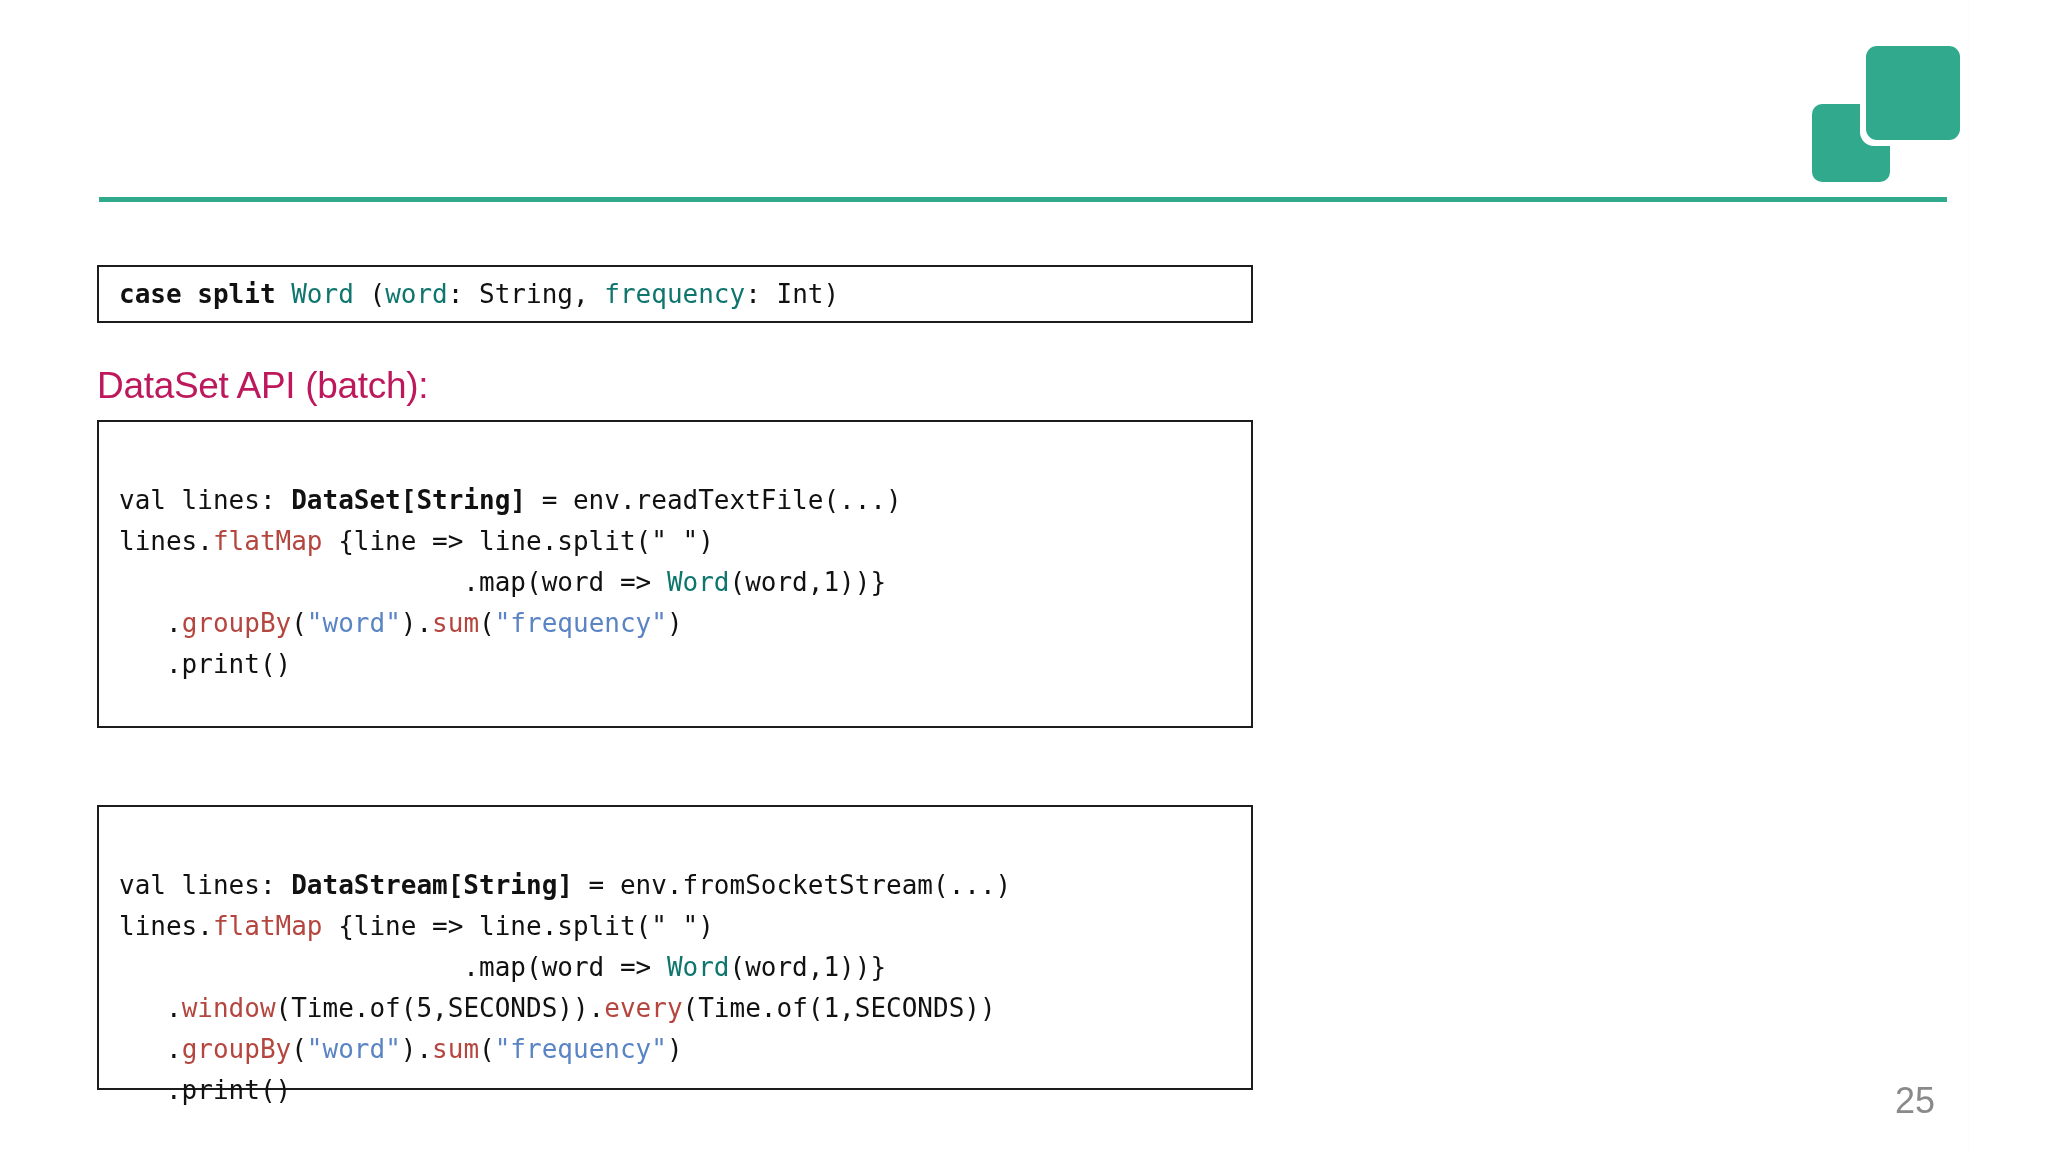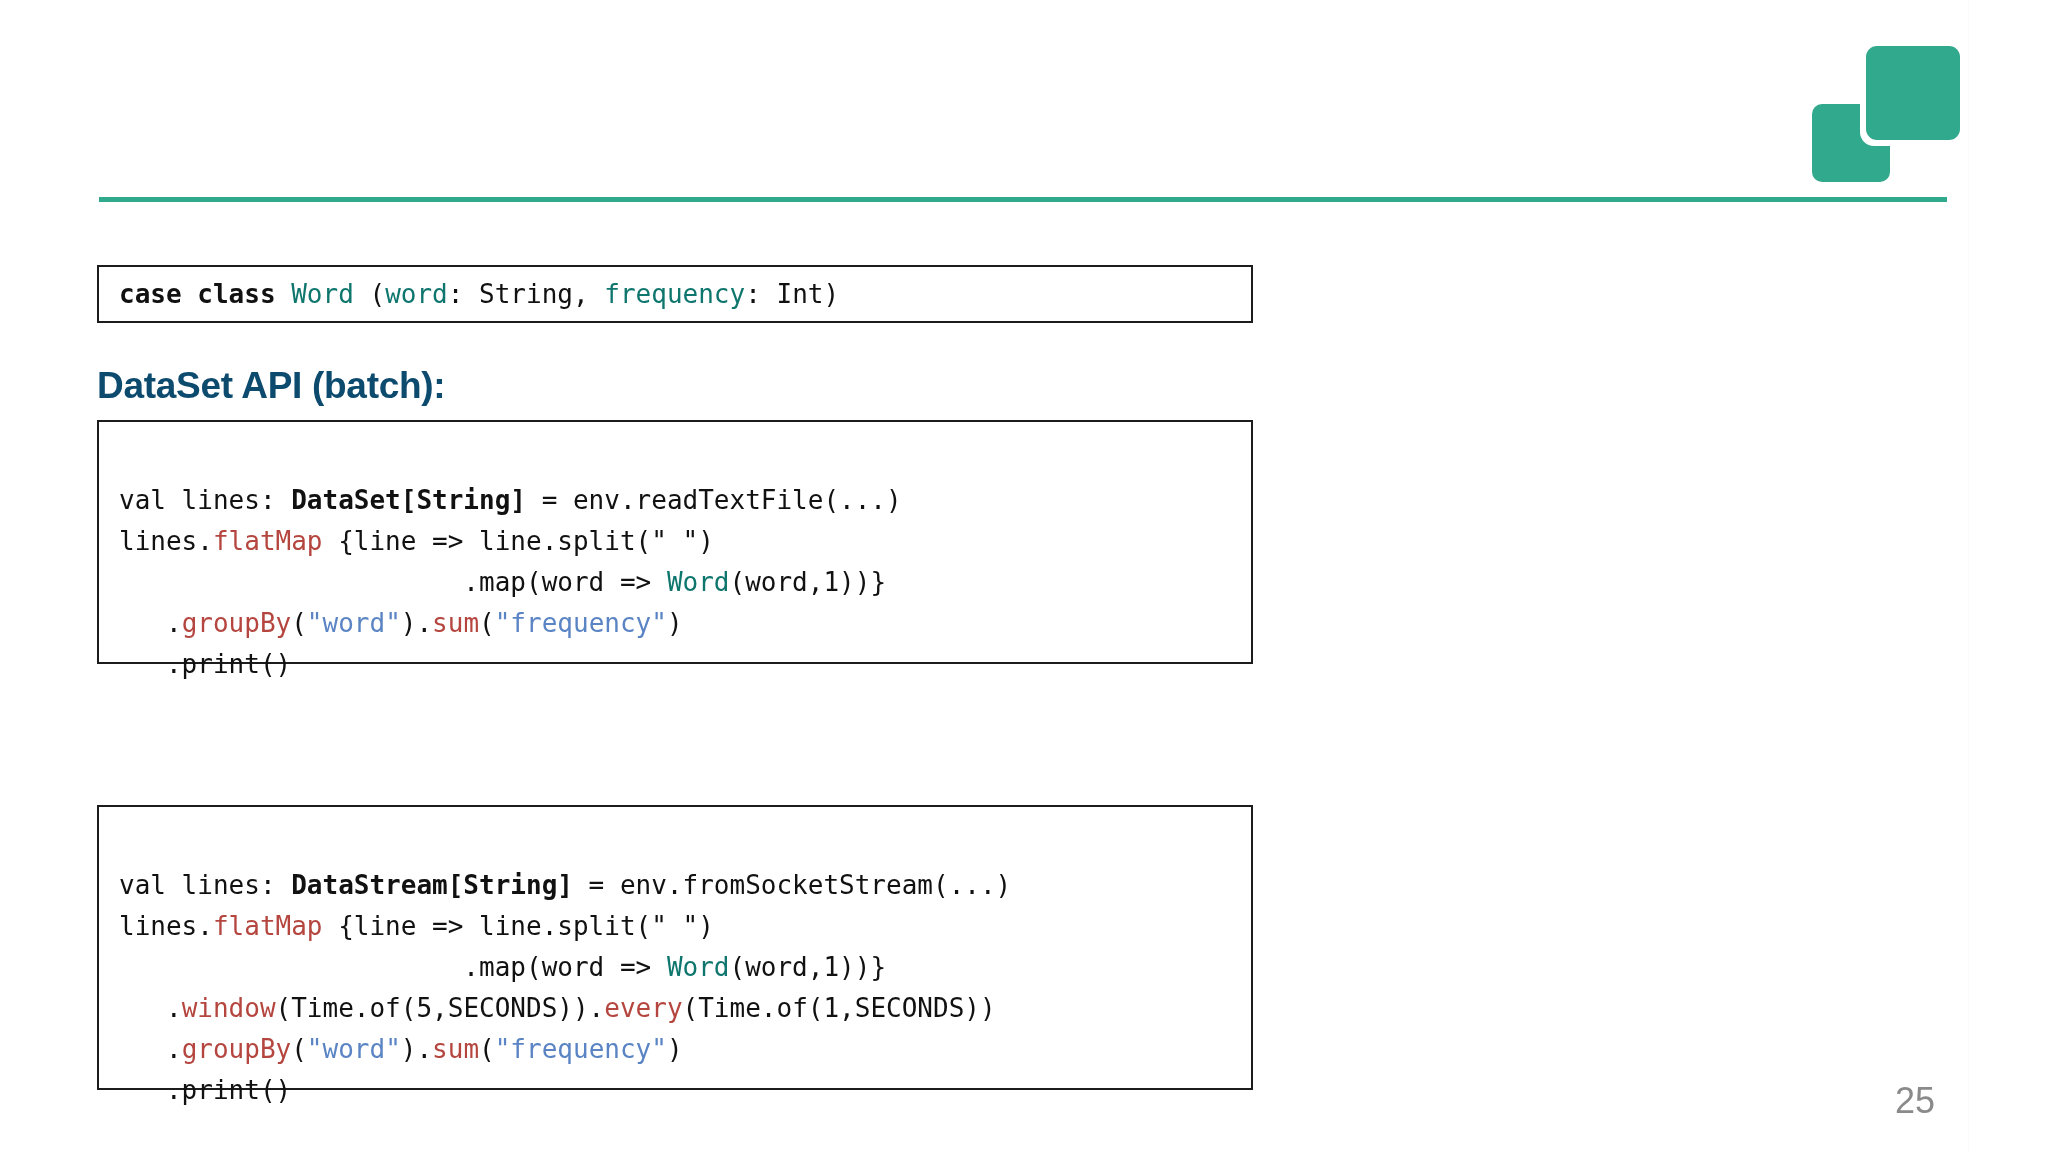--- a/index.html
+++ b/index.html
@@ -82,22 +82,22 @@
     width: 94px;
     height: 94px;
     border-radius: 11px;
     box-shadow: -3px 3px 0 3px #ffffff;
   }
 
   
   .section-label {
     position: absolute;
     font-size: 37px;
-    font-weight: 700;
-    color: #0c4a6e;
+    font-weight: 400;
+    color: #be185d;
     white-space: nowrap;
     font-stretch: condensed;
     letter-spacing: -0.3px;
   }
   #label-dataset  { left: 97px; top: 365px; }
   #label-datastream { left: 97px; top: 718px; }
 
   
   .code-box {
     position: absolute;
@@ -114,21 +114,21 @@
   #codebox-caseclass {
     top: 265px;
     height: 58px;
     padding: 0 0 0 20px;
     display: flex;
     align-items: center;
   }
 
   #codebox-dataset {
     top: 420px;
-    height: 244px;
+    height: 308px;
     padding: 20px 0 0 20px;
   }
 
   #codebox-datastream {
     top: 805px;
     height: 285px;
     padding: 20px 0 0 20px;
   }
 
   .code-line {
@@ -165,21 +165,21 @@
 
 
   <div class="title-rule"></div>
 
   <div class="logo">
     <div class="sq sq-back"></div>
     <div class="sq sq-front"></div>
   </div>
 
   <div class="code-box" id="codebox-caseclass">
-    <div class="code-tokens"><div class="code-line"><span class="tok-kw">case class </span><span class="tok-ident">Word</span><span class="tok-plain"> (</span><span class="tok-ident">word</span><span class="tok-plain">: String, </span><span class="tok-ident">frequency</span><span class="tok-plain">: Int)</span></div></div>
+    <div class="code-tokens"><div class="code-line"><span class="tok-kw">case split </span><span class="tok-ident">Word</span><span class="tok-plain"> (</span><span class="tok-ident">word</span><span class="tok-plain">: String, </span><span class="tok-ident">frequency</span><span class="tok-plain">: Int)</span></div></div>
   </div>
 
   <div class="section-label" id="label-dataset">DataSet API (batch):</div>
 
   <div class="code-box" id="codebox-dataset">
     <div class="code-tokens"><div class="code-line"><span class="tok-plain">val lines: </span><span class="tok-type">DataSet[String]</span><span class="tok-plain"> = env.readTextFile(...)</span></div><div class="code-line"><span class="tok-plain">lines.</span><span class="tok-method">flatMap</span><span class="tok-plain"> {line =&gt; line.split(" ")</span></div><div class="code-line"><span class="tok-plain">                      .map(word =&gt; </span><span class="tok-ident">Word</span><span class="tok-plain">(word,1))}</span></div><div class="code-line"><span class="tok-plain">   .</span><span class="tok-method">groupBy</span><span class="tok-plain">(</span><span class="tok-str">"word"</span><span class="tok-plain">).</span><span class="tok-method">sum</span><span class="tok-plain">(</span><span class="tok-str">"frequency"</span><span class="tok-plain">)</span></div><div class="code-line"><span class="tok-plain">   .print()</span></div></div>
   </div>
 
 
   <div class="code-box" id="codebox-datastream">

